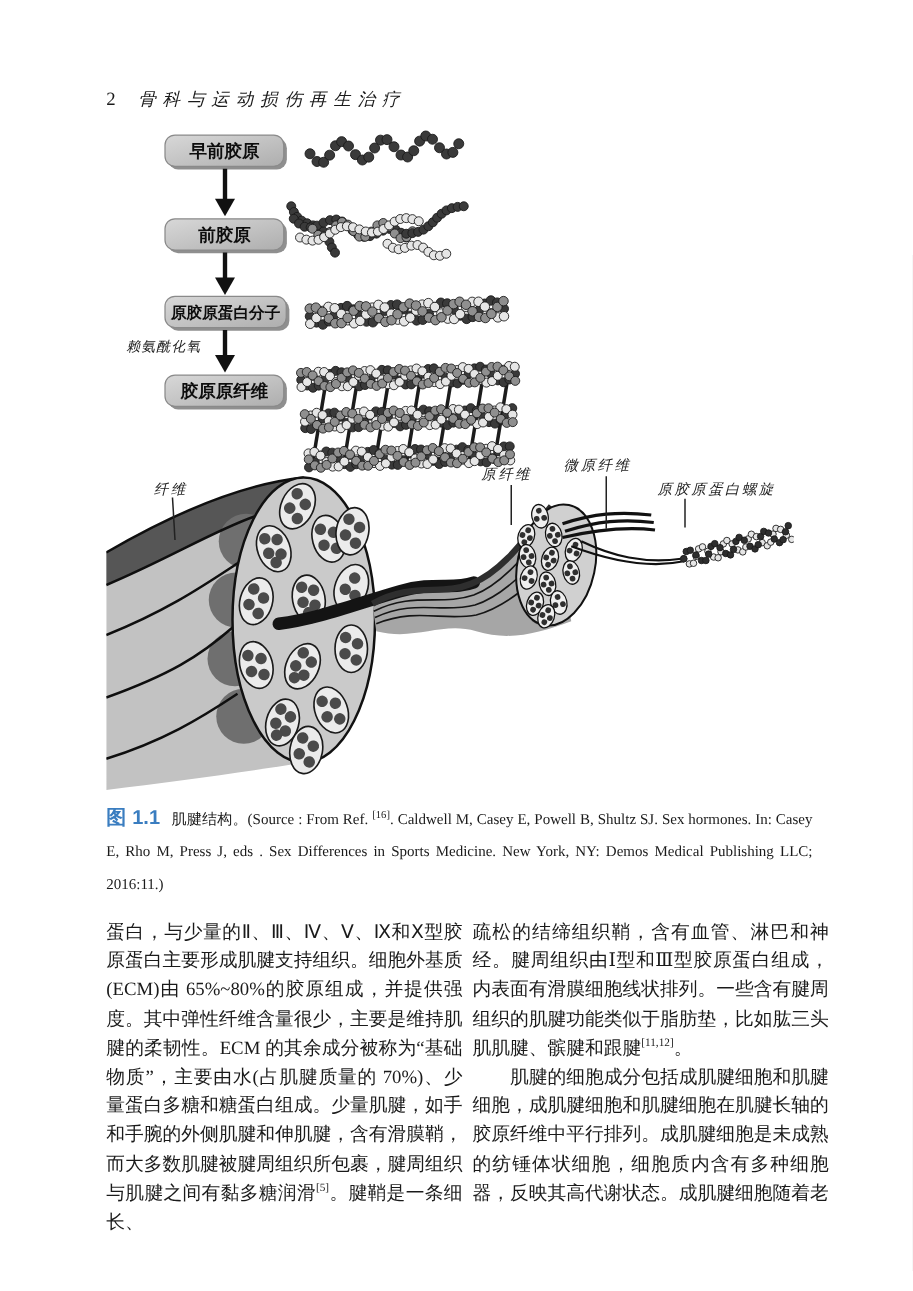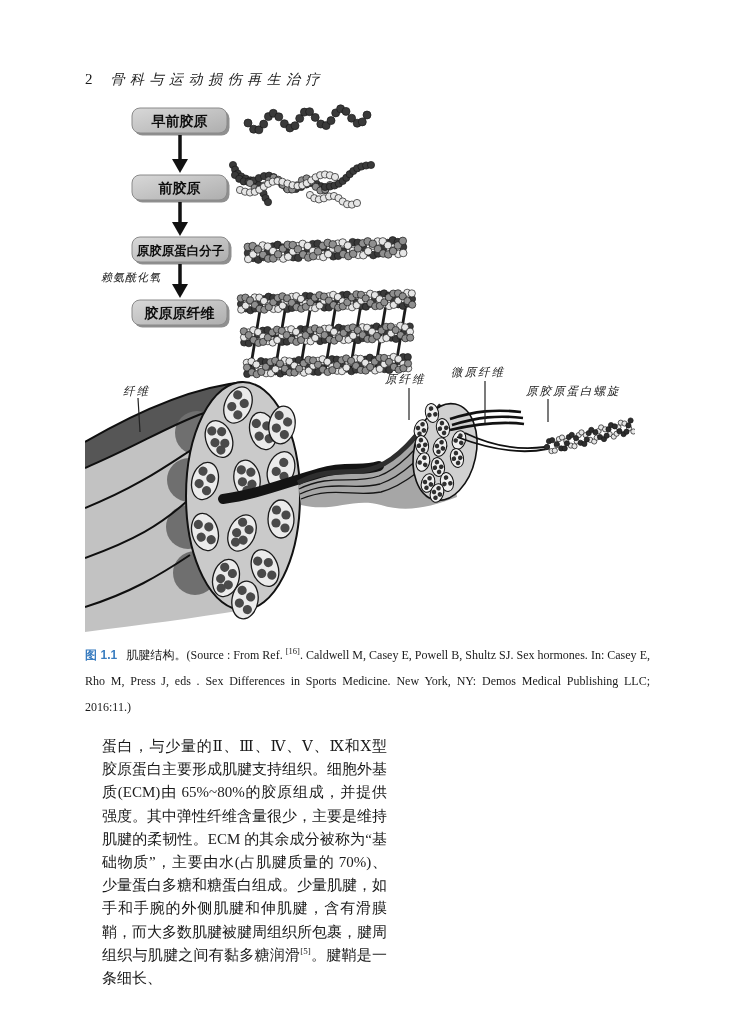--- a/index.html
+++ b/index.html
@@ -13,29 +13,29 @@
   .figure{position:absolute;left:85px;top:95px;width:550px;height:540px;text-align:right;}
   .figure svg{display:block;width:550px;height:540px;}
   .fc-box-text{font-family:"Liberation Sans","DejaVu Sans",sans-serif;font-weight:bold;fill:#0d0d0d;}
   .diag-label{font-style:italic;font-size:11.5px;letter-spacing:2px;fill:#1c1c1c;
               font-family:"Liberation Serif","DejaVu Serif",serif;}
   .enzyme-label{font-style:italic;font-size:11px;letter-spacing:1px;fill:#222;}
   
   .caption{position:absolute;left:85px;top:642px;width:565px;font-size:12px;line-height:26px;
            text-align:justify;}
   .caption .figlabel{color:#3a7dc0;font-family:"Liberation Sans","DejaVu Sans",sans-serif;
-           font-weight:bold;font-size:12px;margin-right:9px;}
+           font-weight:bold;font-size:16px;margin-right:9px;}
   .caption sup{font-size:8.5px;vertical-align:super;line-height:0;}
   
   .col{position:absolute;top:735px;width:285px;font-size:15px;line-height:23.2px;
        text-align:justify;text-justify:inter-character;}
   .col p{margin:0;}
   .col p.indent{text-indent:2em;}
   .col sup{font-size:9px;vertical-align:super;line-height:0;}
-  .col-left{left:102px;}
+  .col-left{left:85px;font-family:Liberation Serif, serif;}
   .col-right{left:378px;}
 </style>
 </head>
 <body>
 
 <div class="page">
 
   <div class="runhead">
     <span class="pagenum">2</span><span class="booktitle">骨科与运动损伤再生治疗</span>
   </div>
@@ -923,14 +923,18 @@
   </div>
 
   <div class="caption">
     <span class="figlabel">图 1.1</span><span>肌腱结构。(Source : From Ref. <sup>[16]</sup>. Caldwell M, Casey E, Powell B, Shultz SJ. Sex hormones. In: Casey E, Rho M, Press J, eds . Sex Differences in Sports Medicine. New York, NY: Demos Medical Publishing LLC; 2016:11.)</span>
   </div>
 
   <div class="col col-left">
     <p>蛋白，与少量的Ⅱ、Ⅲ、Ⅳ、Ⅴ、Ⅸ和Ⅹ型胶原蛋白主要形成肌腱支持组织。细胞外基质(ECM)由 65%~80%的胶原组成，并提供强度。其中弹性纤维含量很少，主要是维持肌腱的柔韧性。ECM 的其余成分被称为“基础物质”，主要由水(占肌腱质量的 70%)、少量蛋白多糖和糖蛋白组成。少量肌腱，如手和手腕的外侧肌腱和伸肌腱，含有滑膜鞘，而大多数肌腱被腱周组织所包裹，腱周组织与肌腱之间有黏多糖润滑<sup>[5]</sup>。腱鞘是一条细长、</p>
   </div>
 
+  <div class="col col-right">
+    <p>疏松的结缔组织鞘，含有血管、淋巴和神经。腱周组织由Ⅰ型和Ⅲ型胶原蛋白组成，内表面有滑膜细胞线状排列。一些含有腱周组织的肌腱功能类似于脂肪垫，比如肱三头肌肌腱、髌腱和跟腱<sup>[11,12]</sup>。</p>
+    <p class="indent">肌腱的细胞成分包括成肌腱细胞和肌腱细胞，成肌腱细胞和肌腱细胞在肌腱长轴的胶原纤维中平行排列。成肌腱细胞是未成熟的纺锤体状细胞，细胞质内含有多种细胞器，反映其高代谢状态。成肌腱细胞随着老</p>
+  </div>
 
 </div>
 
 </body></html>

